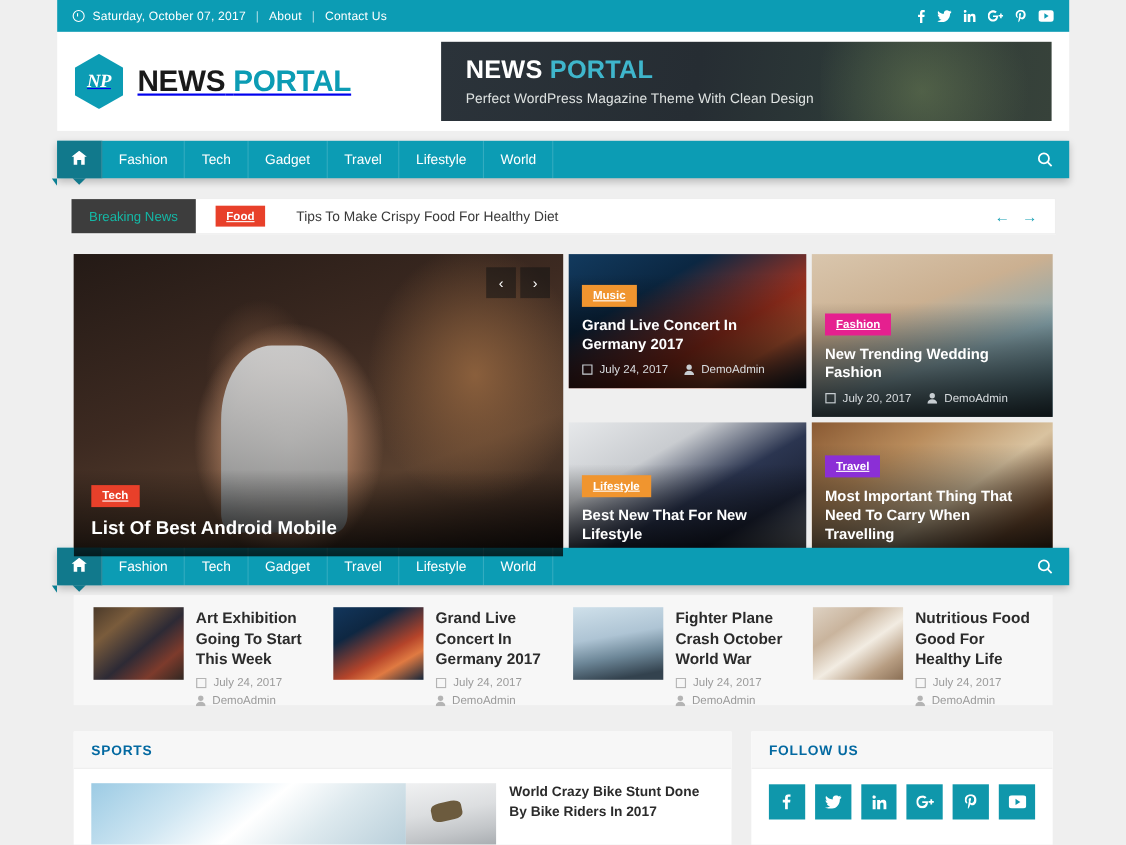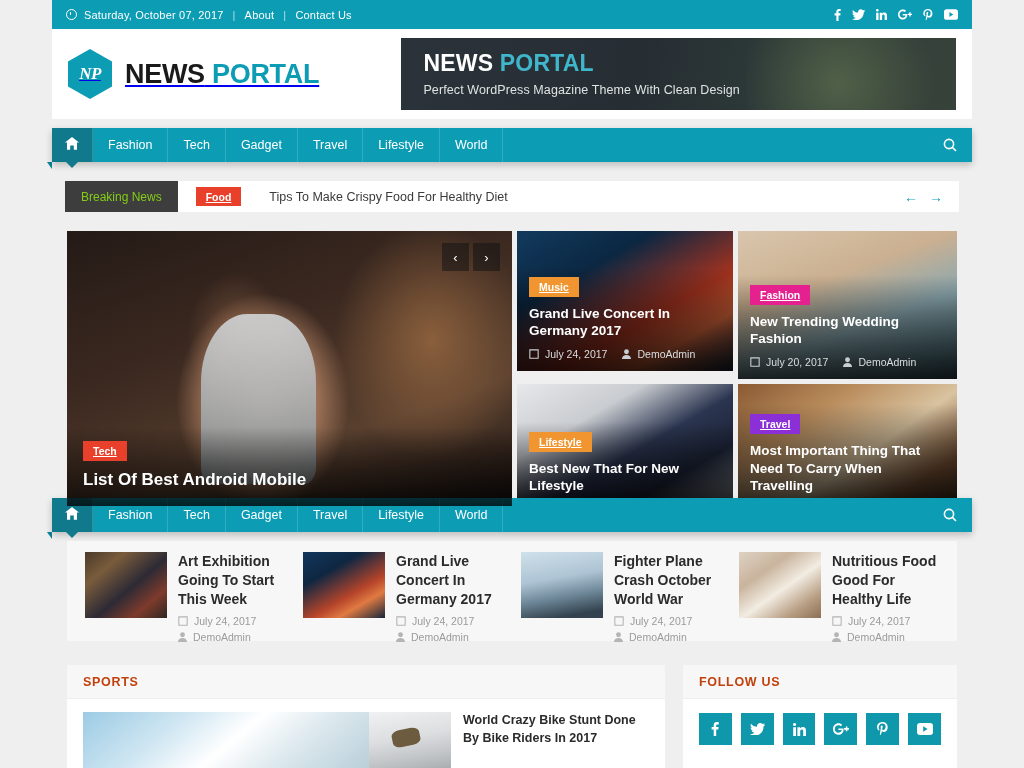--- a/index.html
+++ b/index.html
@@ -102,21 +102,21 @@
     padding: 0 15px; color: #fff; border: none; background: none; cursor: pointer;
   }
 
   
   .breaking {
     position: absolute; left: 64px; top: 180px; width: 896px; height: 33px;
     background: #fff; display: flex; align-items: stretch;
     border: 1px solid #eeeeee;
   }
   .bk-label {
-    background: #3d3d3d; color: #84cc16; font-size: 12px;
+    background: #3d3d3d; color: #14b8a6; font-size: 12px;
     display: flex; align-items: center; padding: 0 16px; white-space: nowrap;
   }
   .bk-cat {
     background: #e8402a; color: #fff; font-size: 10.5px; font-weight: 700;
     display: flex; align-items: center; padding: 0 10px;
     margin: 6px 0 6px 18px; white-space: nowrap; text-decoration: underline;
   }
   .bk-title {
     display: flex; align-items: center; margin-left: 28px;
     color: #3a3a3a; font-size: 12.5px; text-decoration: none;
@@ -160,21 +160,21 @@
   .cat.fashion { background: #e5208f; }
   .cat.lifestyle { background: #f0952f; }
   .cat.travel { background: #8b2fd6; }
   .feat-main .ov-title { color: #fff; font-size: 17px; font-weight: 700; line-height: 1.25; text-decoration: none; display: block; }
   .feat-sm-title { color: #fff; font-size: 13.5px; font-weight: 700; line-height: 1.3; text-decoration: none; display: block; }
   .meta { display: flex; align-items: center; gap: 15px; margin-top: 8px; }
   .meta-i { display: flex; align-items: center; gap: 6px; color: #d9dde0; font-size: 10.5px; }
   .meta-i svg { fill: #c8ced2; flex: none; }
 
   .feat-cell { position: absolute; overflow: hidden; }
-  .fc1 { left: 450px; top: 0; width: 216px; height: 140px; }
+  .fc1 { left: 450px; top: 0; width: 216px; height: 122px; }
   .fc2 { left: 671px; top: 0; width: 219px; height: 148px; }
   .fc3 { left: 450px; top: 153px; width: 216px; height: 122px; }
   .fc4 { left: 671px; top: 153px; width: 219px; height: 122px; }
   .bgA { background: linear-gradient(150deg,#123a5e 0%,#0b2742 30%,#a3321f 62%,#d4643a 78%,#1b2b3c 100%); }
   .bgB { background: linear-gradient(160deg,#d9c6ad 0%,#cbb091 35%,#8aa8b0 62%,#5d7f8a 85%,#3f5b66 100%); }
   .bgC { background: linear-gradient(150deg,#e6e8ea 0%,#c9ccd0 30%,#2b3550 55%,#1d2438 75%,#9aa0a6 100%); }
   .bgD { background: linear-gradient(145deg,#8a5a33 0%,#b98c5c 30%,#d9c3a0 58%,#7b5436 82%,#4c3421 100%); }
   .fc-ov { position: absolute; left: 0; right: 0; bottom: 0; padding: 10px 12px 11px;
            background: linear-gradient(to top, rgba(0,0,0,.8) 0%, rgba(0,0,0,.34) 62%, rgba(0,0,0,0) 100%); }
 
@@ -199,21 +199,21 @@
 
   
   .sports {
     position: absolute; left: 67px; top: 665px; width: 598px; height: 103px;
     background: #fff; overflow: hidden;
   }
   .sec-head {
     height: 34px; background: #f7f7f7; display: flex; align-items: center;
     padding: 0 16px; border-bottom: 1px solid #eee;
   }
-  .sec-head-title { color: #c2410c; font-size: 12.5px; font-weight: 700; letter-spacing: .7px; }
+  .sec-head-title { color: #0369a1; font-size: 12.5px; font-weight: 700; letter-spacing: .7px; }
   .sports-body { display: flex; padding: 13px 16px 0; }
   .sports-big {
     width: 286px; height: 56px; flex: none;
     background: linear-gradient(140deg,#9ccbe4 0%,#cfe6f2 30%,#ffffff 52%,#dde9ee 72%,#b9cfda 100%);
   }
   .sports-small { display: flex; gap: 12px; flex: 1; min-width: 0; }
   .sports-thumb {
     width: 82px; height: 56px; flex: none;
     background: linear-gradient(170deg,#f0f1f2 0%,#dcdee0 45%,#c3c6c9 75%,#a9adb1 100%);
     position: relative;

